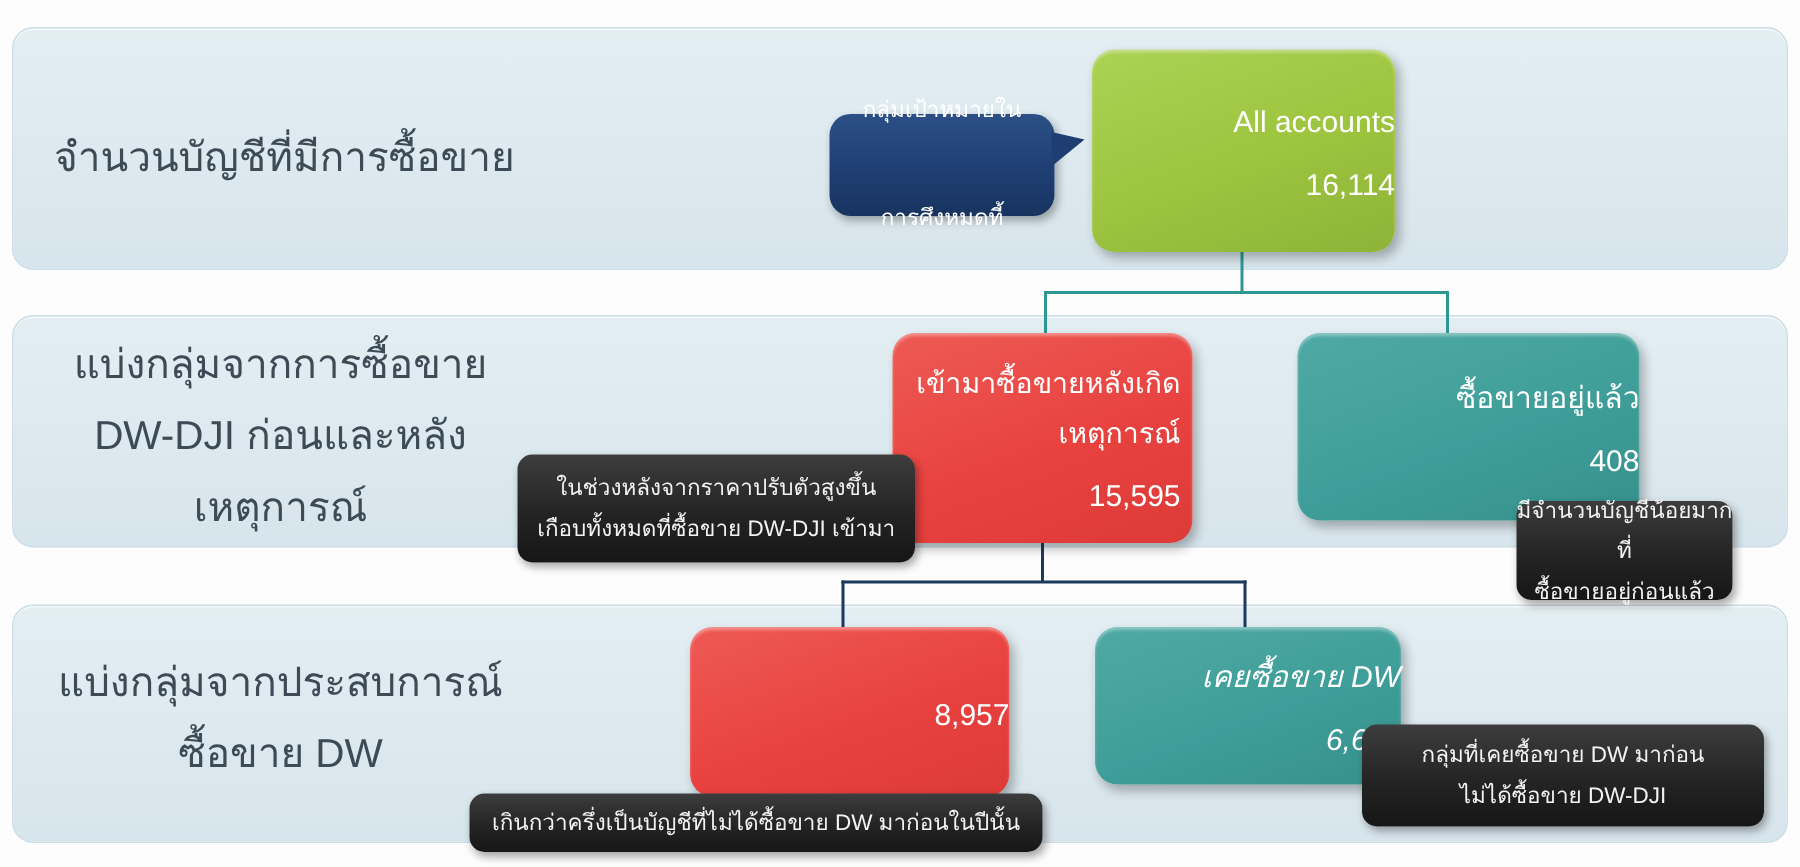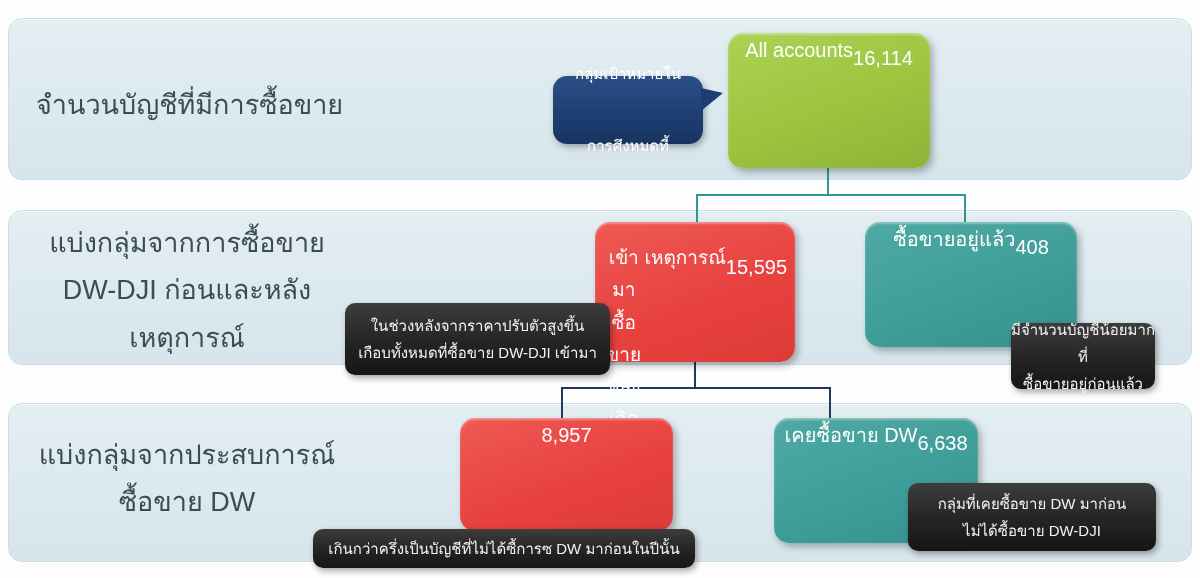--- a/index.html
+++ b/index.html
@@ -14,21 +14,21 @@
     box-sizing:border-box;
   }
   .band-label{
     position:absolute;color:#3c4b55;font-size:27px;line-height:1.75;
     text-align:center;
   }
 
   .node{
     position:absolute;border-radius:15px;color:#fff;text-align:center;
     box-shadow:3px 4px 7px rgba(0,0,0,.28), inset 0 2px 2px rgba(255,255,255,.35);
-    box-sizing:border-box;display:flex;flex-direction:row;justify-content:center;
+    box-sizing:border-box;display:flex;flex-direction:column;justify-content:center;align-items:flex-end;
   }
   .node .t{font-size:20px;line-height:1.7;}
   .node .v{font-size:20px;margin-top:14px;}
   .node-green{background:linear-gradient(160deg,#abd254 0%,#9cc43e 55%,#8db338 100%);}
   .node-red{background:linear-gradient(160deg,#ee5a55 0%,#e8423f 55%,#dd3a38 100%);}
   .node-teal{background:linear-gradient(160deg,#4fa9a4 0%,#3f9e99 55%,#35908c 100%);}
 
   .callout-navy{
     position:absolute;background:linear-gradient(180deg,#2b4f86 0%,#1e3e72 60%,#18335f 100%);
     border-radius:14px;color:#fff;font-size:15px;line-height:1.85;text-align:center;
@@ -87,52 +87,52 @@
     <div class="t">All accounts</div>
     <div class="v">16,114</div>
   </div>
 
   <div class="node node-red" style="left:595px;top:222px;width:200px;height:140px;padding:20px 8px;">
     <div class="t" style="font-size:19px;">เข้ามาซื้อขายหลังเกิด</div>
     <div class="t" style="font-size:19px;">เหตุการณ์</div>
     <div class="v">15,595</div>
   </div>
 
-  <div class="node node-teal" style="left:865px;top:222px;width:212px;height:125px;">
+  <div class="node node-teal" style="left:865px;top:222px;width:228px;height:125px;">
     <div class="t">ซื้อขายอยู่แล้ว</div>
     <div class="v">408</div>
   </div>
 
   <div class="node node-red" style="left:460px;top:418px;width:213px;height:113px;">
     <div class="v" style="margin-top:6px;">8,957</div>
   </div>
 
-  <div class="node node-teal" style="left:774px;top:418px;width:204px;height:125px;">
+  <div class="node node-teal" style="left:730px;top:418px;width:204px;height:105px;font-style:italic;">
     <div class="t">เคยซื้อขาย DW</div>
     <div class="v">6,638</div>
   </div>
 
   <div class="callout-navy" style="left:553px;top:76px;width:150px;height:68px;">
     <div>กลุ่มเป้าหมายใน</div>
     <div>การศึงหมดที้</div>
     <div class="tail"></div>
   </div>
 
   <div class="callout-black" style="left:345px;top:303px;width:265px;height:72px;">
     <div>ในช่วงหลังจากราคาปรับตัวสูงขึ้น</div>
     <div>เกือบทั้งหมดที่ซื้อขาย DW-DJI เข้ามา</div>
   </div>
 
-  <div class="callout-black" style="left:1011px;top:323px;width:144px;height:66px;">
+  <div class="callout-black" style="left:1011px;top:334px;width:144px;height:66px;">
     <div>มีจำนวนบัญชีน้อยมากที่</div>
     <div>ซื้อขายอยู่ก่อนแล้ว</div>
   </div>
 
   <div class="callout-black" style="left:313px;top:529px;width:382px;height:39px;">
-    <div>เกินกว่าครึ่งเป็นบัญชีที่ไม่ได้ซื้การซ DW มาก่อนในปีนั้น</div>
+    <div>เกินกว่าครึ่งเป็นบัญชีที่ไม่ได้ซื้อขาย DW มาก่อนในปีนั้น</div>
   </div>
 
-  <div class="callout-black" style="left:908px;top:483px;width:248px;height:68px;">
+  <div class="callout-black" style="left:908px;top:483px;width:268px;height:68px;">
     <div>กลุ่มที่เคยซื้อขาย DW มาก่อน</div>
     <div>ไม่ได้ซื้อขาย DW-DJI</div>
   </div>
 
 </div>
 
 </body></html>

